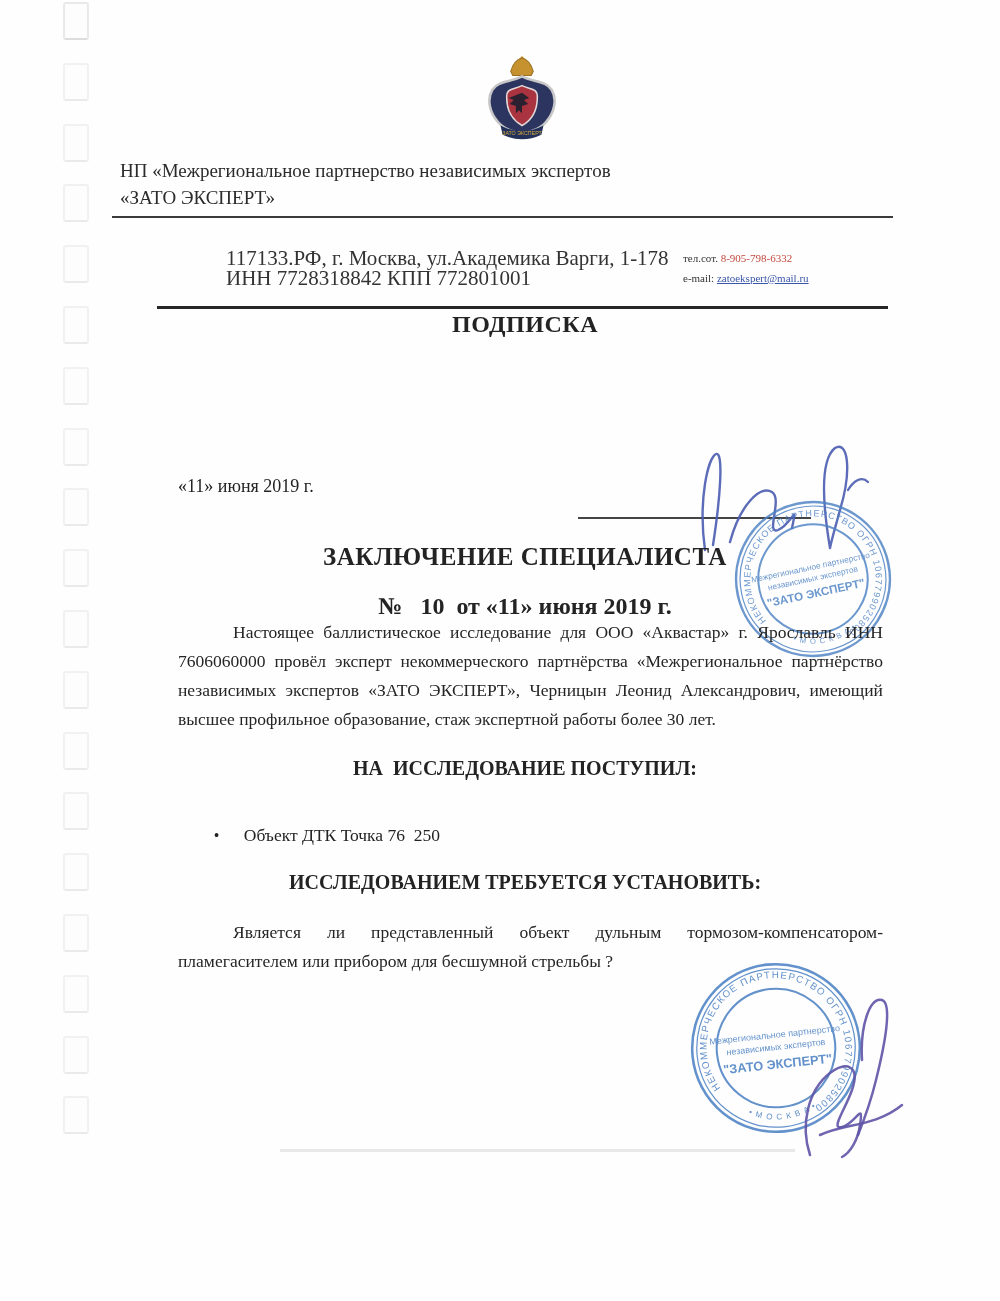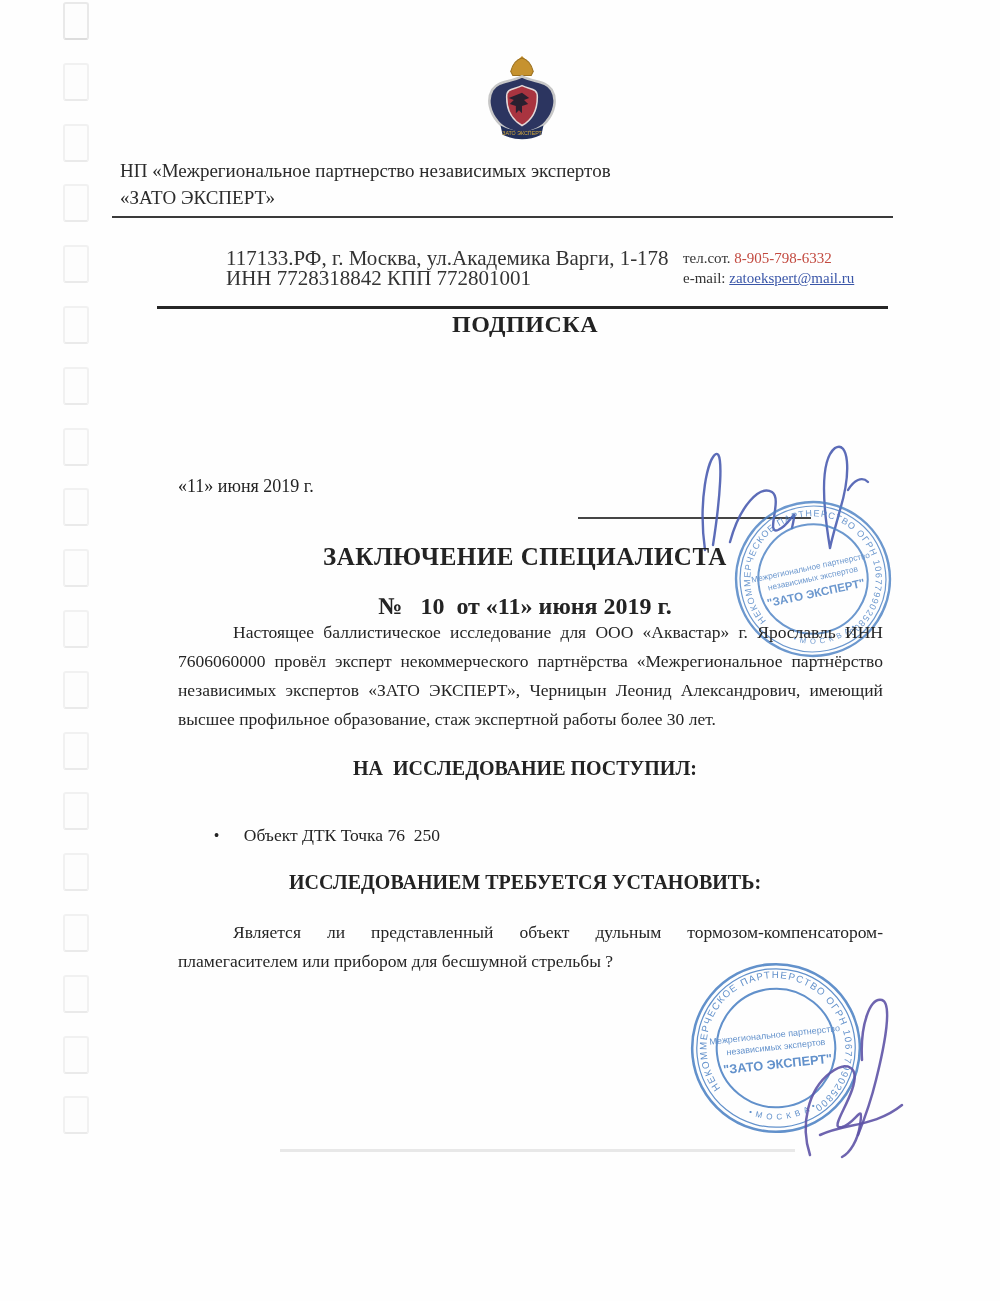--- a/index.html
+++ b/index.html
@@ -20,21 +20,21 @@
   .org-name{
     left:120px;top:157px;width:810px;text-align:left;
     font-size:19px;line-height:27px;color:#2b2b2b;
   }
   .rule{background:#3a3a3a;}
   .rule-top{left:112px;top:216px;width:781px;height:2px;}
   .rule-2{left:157px;top:306px;width:731px;height:3px;background:#262626;}
   .sig-rule{left:578px;top:517px;width:233px;height:2px;background:#454545;}
   .smudge{left:280px;top:1149px;width:515px;height:3px;background:#c6c6c6;opacity:.38;}
   .info-left{left:178px;top:248px;font-size:21px;line-height:20px;color:#333;margin-left:48px;}
-  .info-right{left:683px;top:248px;font-size:15px;line-height:20px;color:#333;}
+  .info-right{left:683px;top:248px;font-size:11px;line-height:20px;color:#333;}
   .phone{color:#c2493f;}
   .email{color:#3a56a8;text-decoration:underline;margin-top:27px;}
   .h-center{left:120px;width:810px;text-align:center;font-weight:bold;white-space:pre-wrap;}
   .podpiska{top:311px;font-size:24px;letter-spacing:.5px;}
   .title-main{top:543px;font-size:25px;letter-spacing:.5px;}
   .title-sub{top:593px;font-size:24px;}
   .h-section{font-size:20px;}
   .received-h{top:757px;}
   .establish-h{top:871px;}
   .para{

